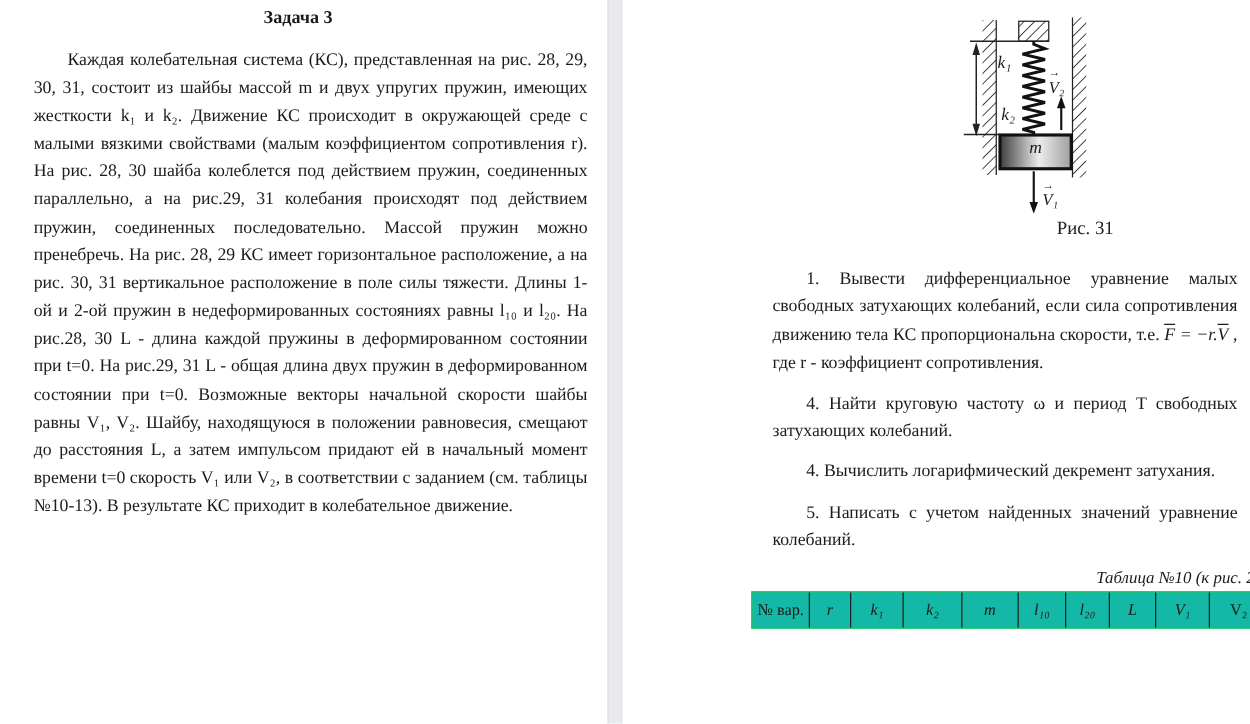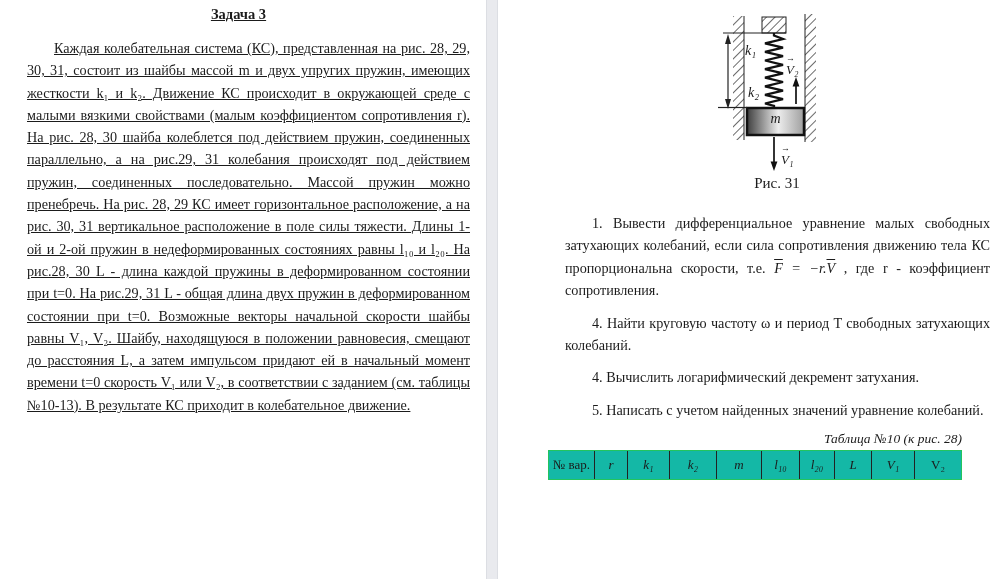--- a/index.html
+++ b/index.html
@@ -1,39 +1,39 @@
 <!DOCTYPE html>
 <html><head>
 <meta charset="utf-8">
 <style>
   * { margin:0; padding:0; box-sizing:border-box; }
   html,body { width:1000px; height:579px; background:#ffffff; overflow:hidden; }
   body { font-family:"Liberation Serif","DejaVu Serif",serif; color:#1b1b1b; }
   .screen { display:flex; width:1000px; height:579px; }
 
   .page { background:#ffffff; height:579px; }
-  .page-left  { width:486px; padding:0 16px 0 7px;text-decoration:underline; }
+  .page-left  { width:486px; padding:0 16px 0 7px; }
   .page-gap   { width:12px; height:579px; background:#e9eaee;
                 border-left:1px solid #dcdee3; border-right:1px solid #dcdee3; }
-  .page-right { width:502px; padding:0 10px 0 47px; position:relative; }
+  .page-right { width:502px; padding:0 10px 0 100px; position:relative; }
 
   .doc-title    { text-align:center; font-weight:bold; font-size:14.5px; margin-top:6px; }
   .doc-subtitle { text-align:center; font-weight:bold; font-size:14.5px; margin-top:10px; }
   .body-par { font-size:14.2px; line-height:22.3px; text-align:justify; text-indent:27px;margin-left:20px; }
   .page-left .body-par { margin-top:14px; }
 
   
   .figure { position:relative; width:180px; height:192px; margin-left:165px; margin-top:5px; }
   .figure svg { position:absolute; left:0; top:0; }
   .fig-label { position:absolute; font-style:italic; font-size:14px; white-space:nowrap; }
   .mass-label { position:absolute; left:37px; top:106px; width:57px; text-align:center;
                 font-style:italic; font-size:14px; }
   .vec { position:relative; display:inline-block; font-style:italic; }
   .vec::before { content:"→"; position:absolute; top:-9px; left:0; font-size:9px; font-style:normal; }
-  .fig-caption { position:absolute; left:6px; top:170px; width:122px; text-align:center;
+  .fig-caption { position:absolute; left:6px; top:170px; width:122px; text-align:right;
                  font-size:15px; font-style:normal; }
 
   
   .tasks { margin-top:15px; }
   .tasks .body-par { margin-bottom:10px; line-height:22.4px; }
   .it { font-style:italic; }
   .ol { font-style:italic; text-decoration:overline; }
 
   
   .tbl-caption { width:414px; margin-left:3px; margin-top:4px; text-align:right;

